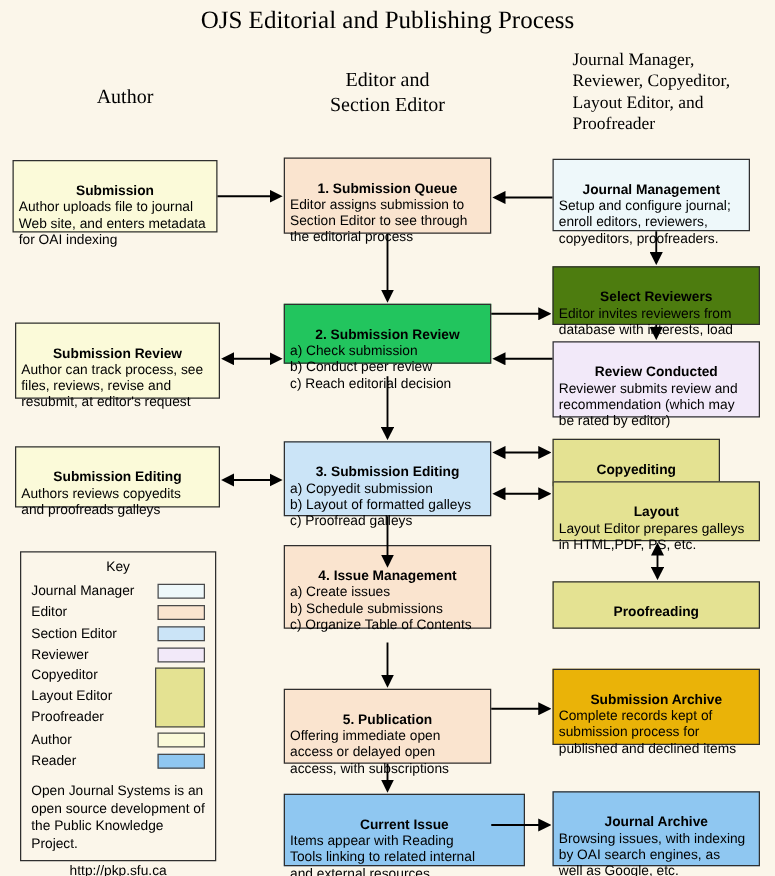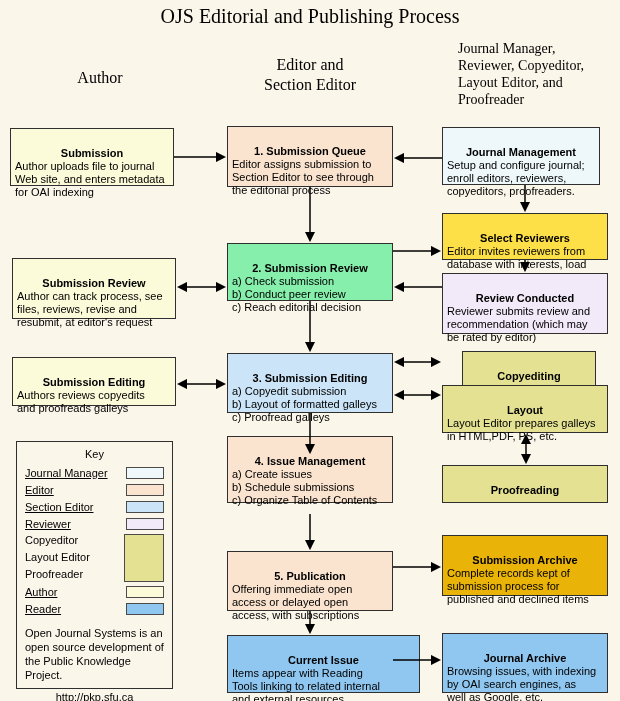--- a/index.html
+++ b/index.html
@@ -28,21 +28,21 @@
 
   svg.arrows { position:absolute; left:0; top:0; pointer-events:none; }
   svg.arrows line { stroke:#000; stroke-width:1.5; }
 
   .key-box {
     position:absolute; box-sizing:border-box;
     border:1px solid #2f2f2f; padding:6px 8px;
     font-size:11px;
   }
   .key-title { font-weight:normal; text-align:center; height:16px; }
-  .key-row { display:flex; justify-content:space-between; align-items:center; height:17px;text-decoration:underline; }
+  .key-row { display:flex; justify-content:space-between; align-items:center; height:17px; }
   .key-swatch { width:38px; height:12px; border:1px solid #4a4a4a; box-sizing:border-box; }
   .key-group { display:flex; justify-content:space-between; align-items:center; height:51px; }
   .key-group-labels div { height:17px; line-height:17px; }
   .key-swatch.tall { width:40px; height:48px; }
   .key-note { margin-top:9px; white-space:pre-line; line-height:14px; }
   .key-url { margin-top:9px; text-align:center; }
 </style>
 </head>
 <body>
 
@@ -74,21 +74,21 @@
     <div class="b">Authors reviews copyedits
 and proofreads galleys</div>
   </div>
 
   <div class="node" style="left: 227px; top: 126px; width: 166px; height: 61px; background-color: rgb(250, 228, 207);">
     <div class="t">1. Submission Queue</div>
     <div class="b">Editor assigns submission to
 Section Editor to see through
 the editorial process</div>
   </div>
-  <div class="node" style="left: 227px; top: 243px; width: 166px; height: 58px; background-color: #86efac;">
+  <div class="node" style="left: 227px; top: 243px; width: 166px; height: 48px; background-color: #22c55e;">
     <div class="t">2. Submission Review</div>
     <div class="b">a) Check submission
 b) Conduct peer review
 c) Reach editorial decision</div>
   </div>
   <div class="node" style="left: 227px; top: 353px; width: 166px; height: 60px; background-color: rgb(203, 228, 247);">
     <div class="t">3. Submission Editing</div>
     <div class="b">a) Copyedit submission
 b) Layout of formatted galleys
 c) Proofread galleys</div>
@@ -111,32 +111,32 @@
 Tools linking to related internal
 and external resources</div>
   </div>
 
   <div class="node" style="left: 442px; top: 127px; width: 158px; height: 58px; background-color: rgb(238, 248, 250);">
     <div class="t">Journal Management</div>
     <div class="b">Setup and configure journal;
 enroll editors, reviewers,
 copyeditors, proofreaders.</div>
   </div>
-  <div class="node" style="left: 442px; top: 213px; width: 166px; height: 47px; background-color: #fde047;">
+  <div class="node" style="left: 442px; top: 213px; width: 166px; height: 47px; background-color: #4d7c0f;">
     <div class="t">Select Reviewers</div>
     <div class="b">Editor invites reviewers from
 database with interests, load</div>
   </div>
   <div class="node" style="left: 442px; top: 273px; width: 166px; height: 61px; background-color: rgb(242, 233, 249);">
     <div class="t">Review Conducted</div>
     <div class="b">Reviewer submits review and
 recommendation (which may
 be rated by editor)</div>
   </div>
-  <div class="node" style="left: 442px; top: 351px; width: 134px; height: 22px; background-color: rgb(228, 226, 146); margin-left: 20px;">
+  <div class="node" style="left: 442px; top: 351px; width: 134px; height: 22px; background-color: rgb(228, 226, 146);">
     <div class="t">Copyediting</div>
   </div>
   <div class="node" style="left: 442px; top: 385px; width: 166px; height: 48px; background-color: rgb(228, 226, 146);">
     <div class="t">Layout</div>
     <div class="b">Layout Editor prepares galleys
 in HTML,PDF, PS, etc.</div>
   </div>
   <div class="node" style="left: 442px; top: 465px; width: 166px; height: 22px; background-color: rgb(228, 226, 146);">
     <div class="t">Proofreading</div>
   </div>

